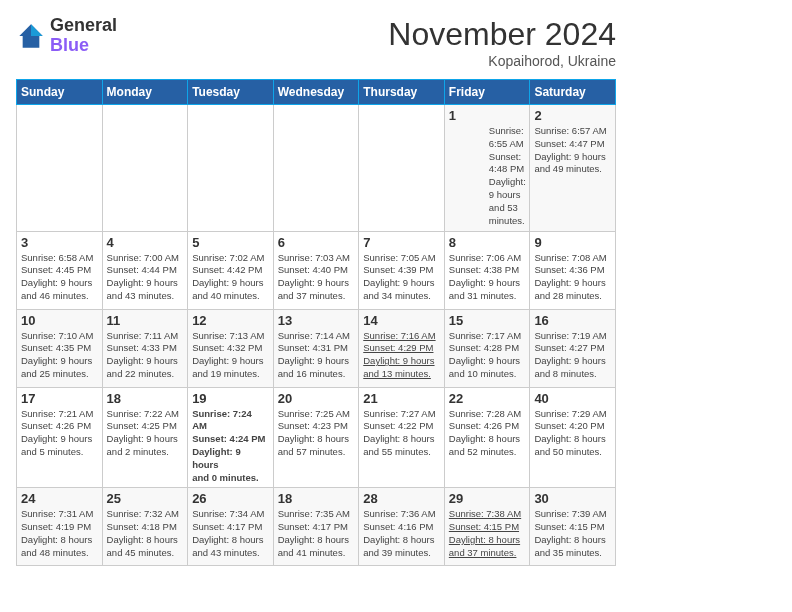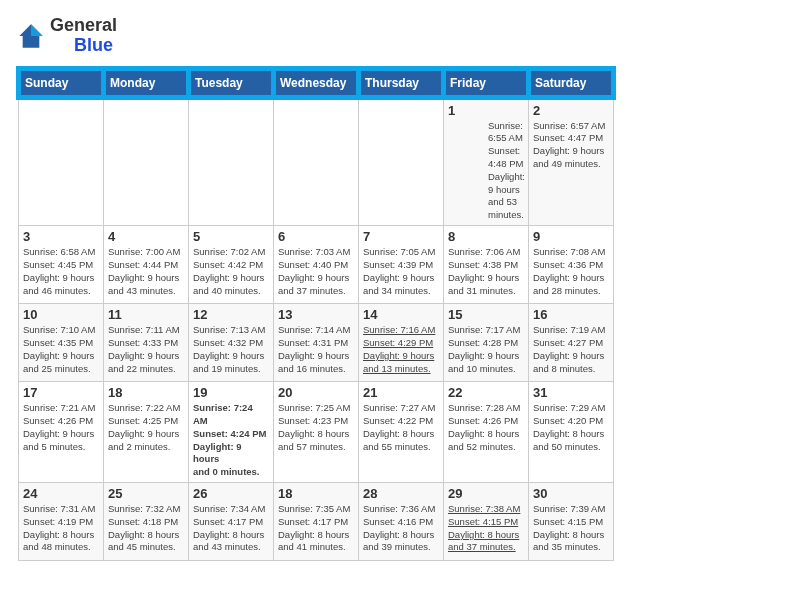--- a/index.html
+++ b/index.html
@@ -24,21 +24,21 @@
       display: flex;
       align-items: center;
       gap: 4px;
     }
     .logo-text {
       font-size: 18px;
       font-weight: bold;
       line-height: 1.1;
     }
     .logo-text .general { color: #333; }
-    .logo-text .blue { color: #1d4ed8; margin-left: 24px; }
+    .logo-text .blue { color: #8b5cf6; }
     .logo-icon {
       width: 30px;
       height: 30px;
     }
     .title-section {
       text-align: right;
     }
     .month-title {
       font-size: 32px;
       font-weight: normal;
@@ -53,21 +53,21 @@
       border-collapse: collapse;
       table-layout: fixed;
     }
     thead tr th {
       background-color: #2660a4;
       color: #fff;
       font-size: 12px;
       font-weight: bold;
       padding: 5px 4px;
       text-align: left;
-      border: 5px solid #0ea5e9;
+      border: 1px solid #0ea5e9;
     }
     tbody tr td {
       border: 1px solid #ccc;
       vertical-align: top;
       padding: 3px 4px;
       font-size: 10px;
       color: #333;
       height: 78px;
       background: #fff;
     }
@@ -97,20 +97,24 @@
     <div class="logo">
       <svg class="logo-icon" viewBox="0 0 36 36">
         <polygon points="18,4 32,18 28,18 28,32 8,32 8,18 4,18" fill="#2660a4"></polygon>
         <polygon points="18,4 32,18 18,18" fill="#1a9ad7"></polygon>
       </svg>
       <div class="logo-text">
         <span class="general">General</span><br>
         <span class="blue">Blue</span>
       </div>
     </div>
+    <div class="title-section">
+      <div class="month-title">November 2024</div>
+      <div class="subtitle">Kopaihorod, Ukraine</div>
+    </div>
   </div>
 
   <table>
     <thead>
       <tr>
       <th>Sunday</th>
           <th>Monday</th>
           <th>Tuesday</th>
           <th>Wednesday</th>
           <th>Thursday</th>
@@ -279,21 +283,21 @@
 and 55 minutes.</div>
           </td>
           <td>
             <div class="day-number">22</div>
             <div class="day-detail" style="white-space: pre-line;">Sunrise: 7:28 AM
 Sunset: 4:26 PM
 Daylight: 8 hours
 and 52 minutes.</div>
           </td>
           <td>
-            <div class="day-number">31</div>
+            <div class="day-number">40</div>
             <div class="day-detail" style="white-space: pre-line;">Sunrise: 7:29 AM
 Sunset: 4:20 PM
 Daylight: 8 hours
 and 50 minutes.</div>
           </td>
         </tr>
         <tr>
           <td>
             <div class="day-number">24</div>
             <div class="day-detail" style="white-space: pre-line;">Sunrise: 7:31 AM

